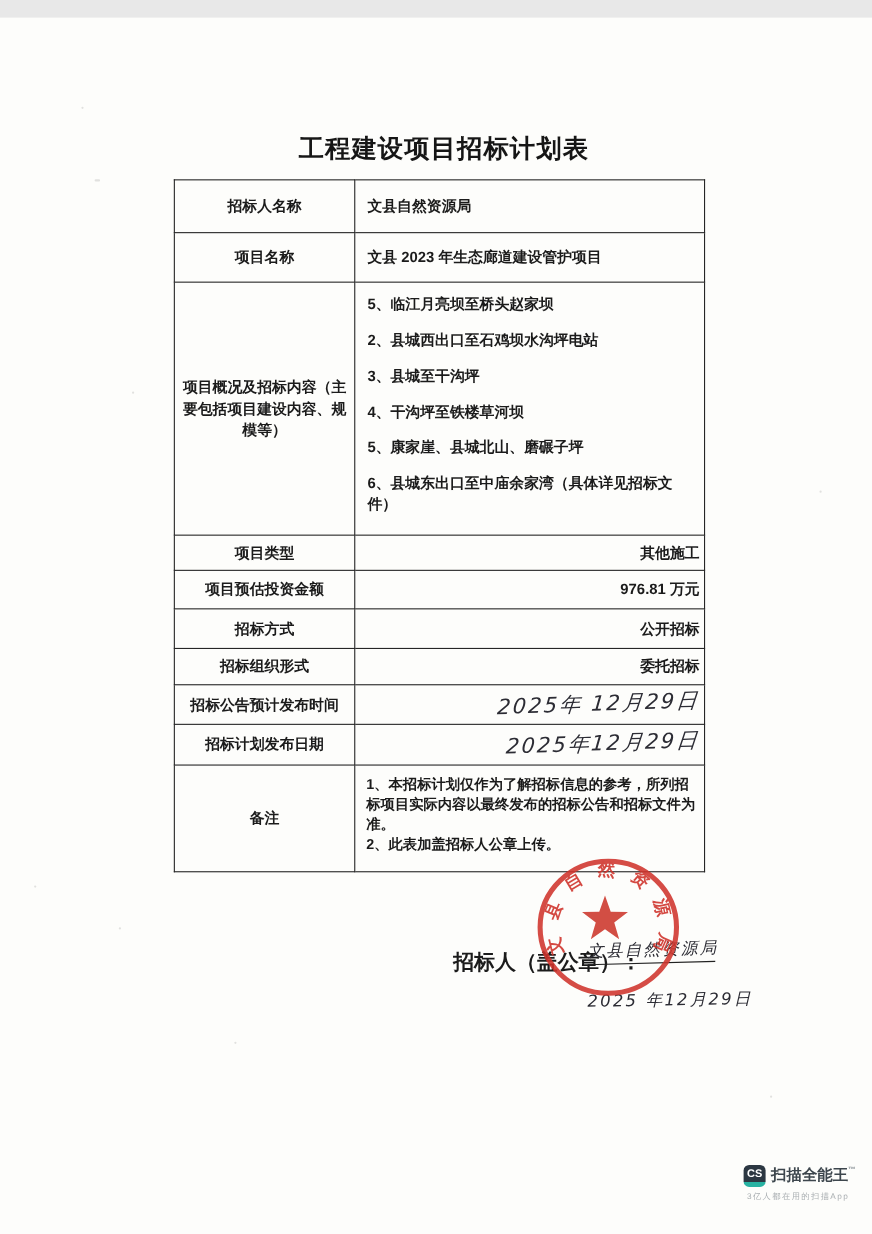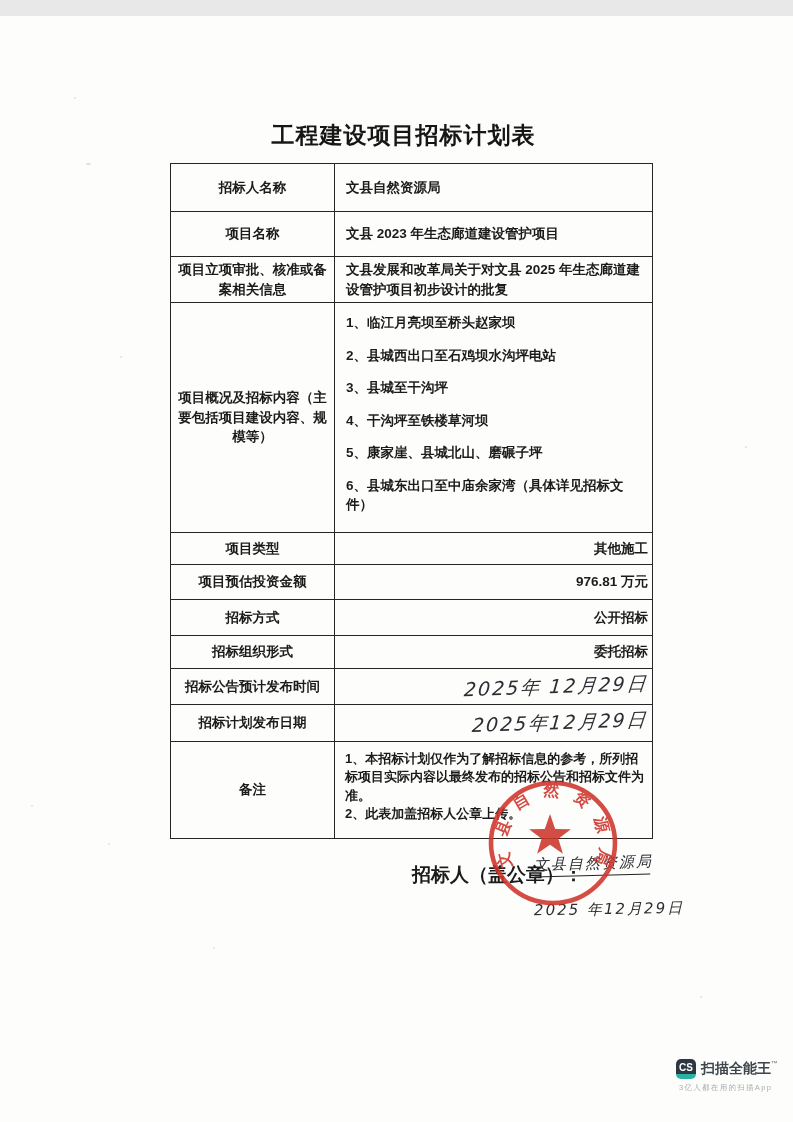--- a/index.html
+++ b/index.html
@@ -31,21 +31,21 @@
     text-align: center;
     font-size: 23px;
     font-weight: bold;
     letter-spacing: 1px;
     color: #161616;
     padding-left: 14px;
   }
 
   table.main-table {
     position: absolute;
-    left: 170px;
+    left: 158px;
     top: 147px;
     width: 482px;
     border-collapse: collapse;
     table-layout: fixed;
     font-size: 13.5px;
     font-weight: bold;
     color: #1b1b1b;
   }
   table.main-table td {
     border: 1.8px solid #262626;
@@ -168,28 +168,24 @@
   <table class="main-table">
     <tbody>
         <tr style="height:48px;">
       <td class="lbl">招标人名称</td>
       <td class="val">文县自然资源局</td>
     </tr>
     <tr style="height:45px;">
       <td class="lbl">项目名称</td>
       <td class="val">文县 2023 年生态廊道建设管护项目</td>
     </tr>
-    <tr style="height:46px;">
-      <td class="lbl">项目立项审批、核准或备案相关信息</td>
-      <td class="val">文县发展和改革局关于对文县 2025 年生态廊道建设管护项目初步设计的批复</td>
-    </tr>
     <tr style="height:180px;">
       <td class="lbl">项目概况及招标内容（主要包括项目建设内容、规模等）</td>
       <td class="val items-cell">
-        <div class="list-item">1、临江月亮坝至桥头赵家坝</div>
+        <div class="list-item">5、临江月亮坝至桥头赵家坝</div>
         <div class="list-item">2、县城西出口至石鸡坝水沟坪电站</div>
         <div class="list-item">3、县城至干沟坪</div>
         <div class="list-item">4、干沟坪至铁楼草河坝</div>
         <div class="list-item">5、康家崖、县城北山、磨碾子坪</div>
         <div class="list-item">6、县城东出口至中庙余家湾（具体详见招标文件）</div>
       </td>
     </tr>
     <tr style="height:32px;">
       <td class="lbl">项目类型</td>
       <td class="val center">其他施工</td>

